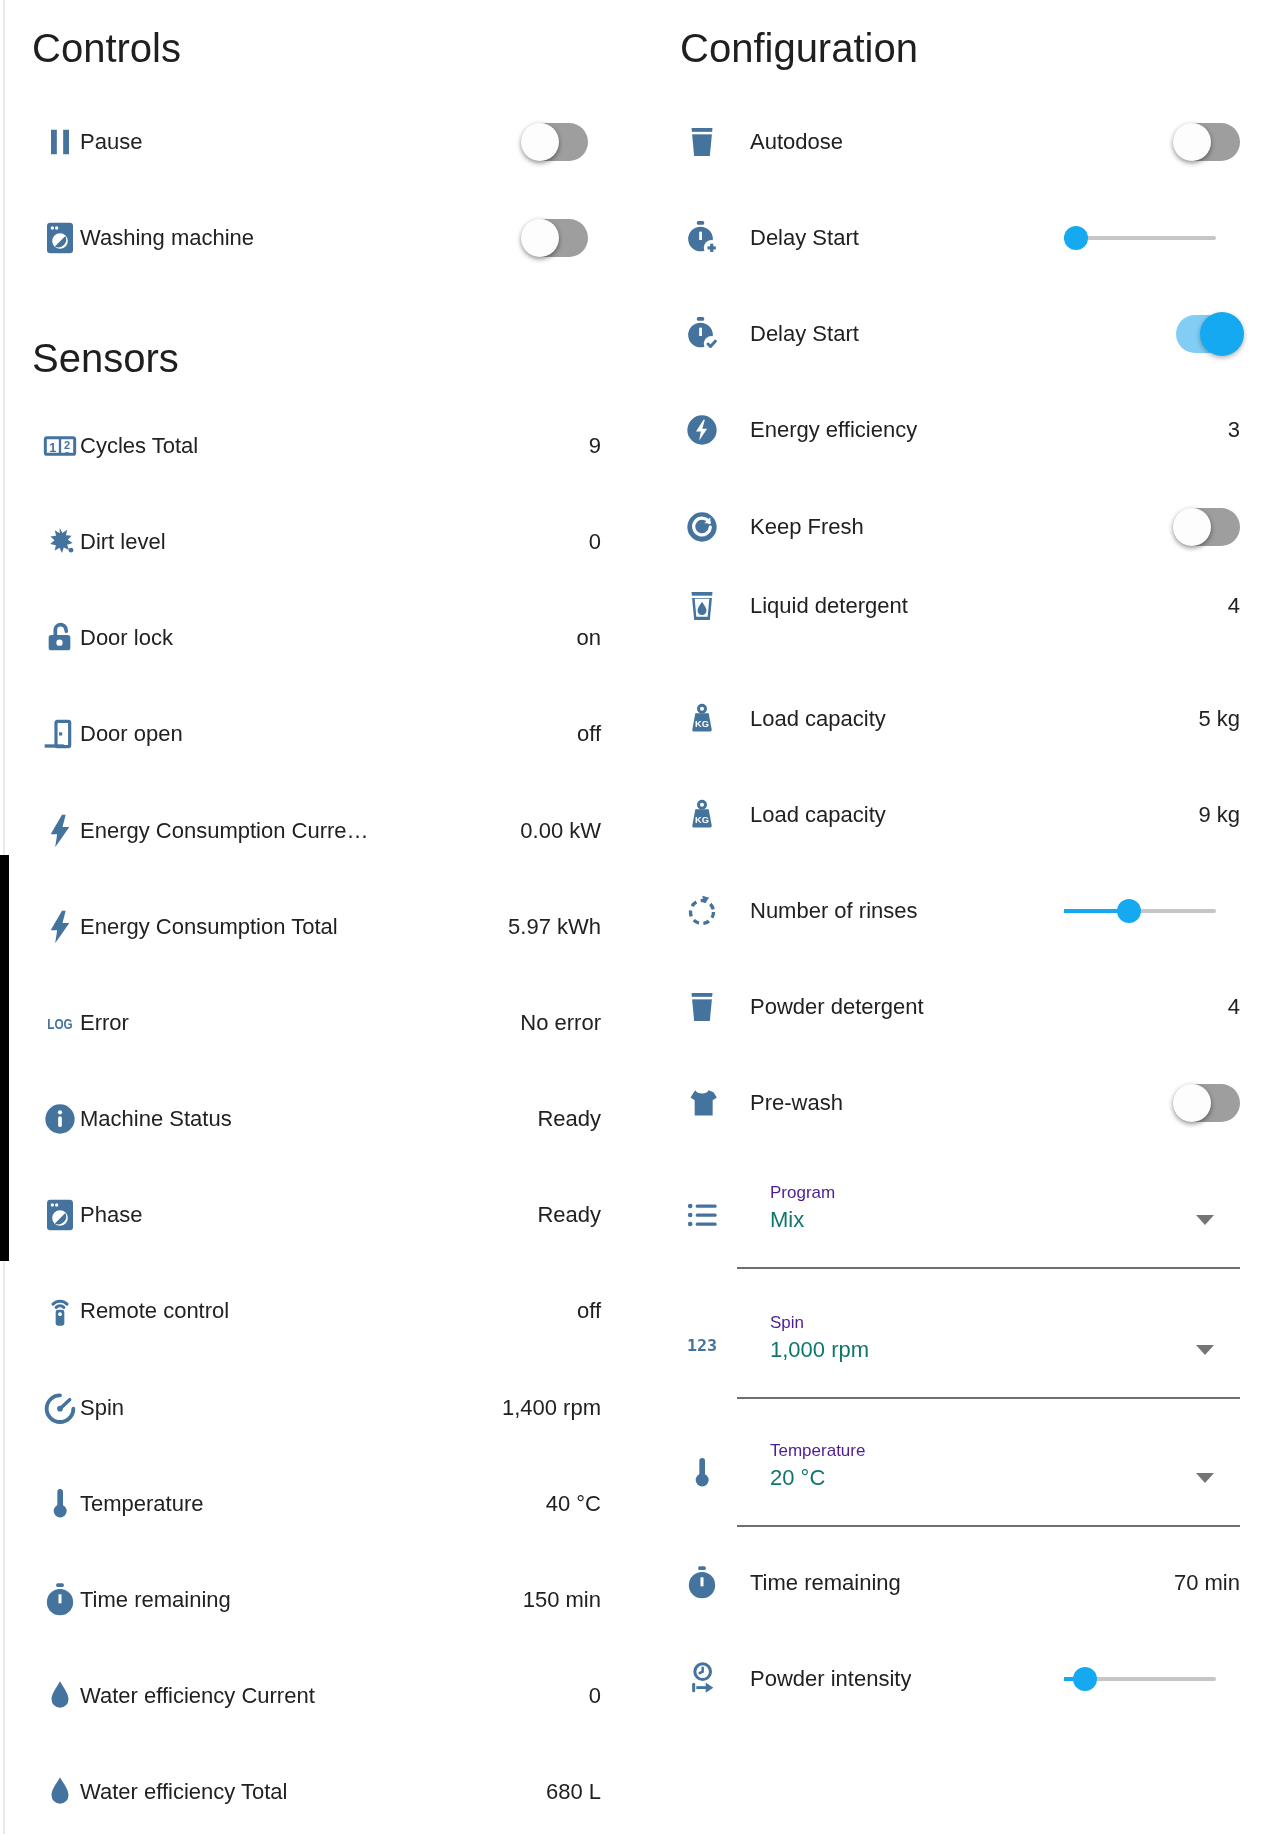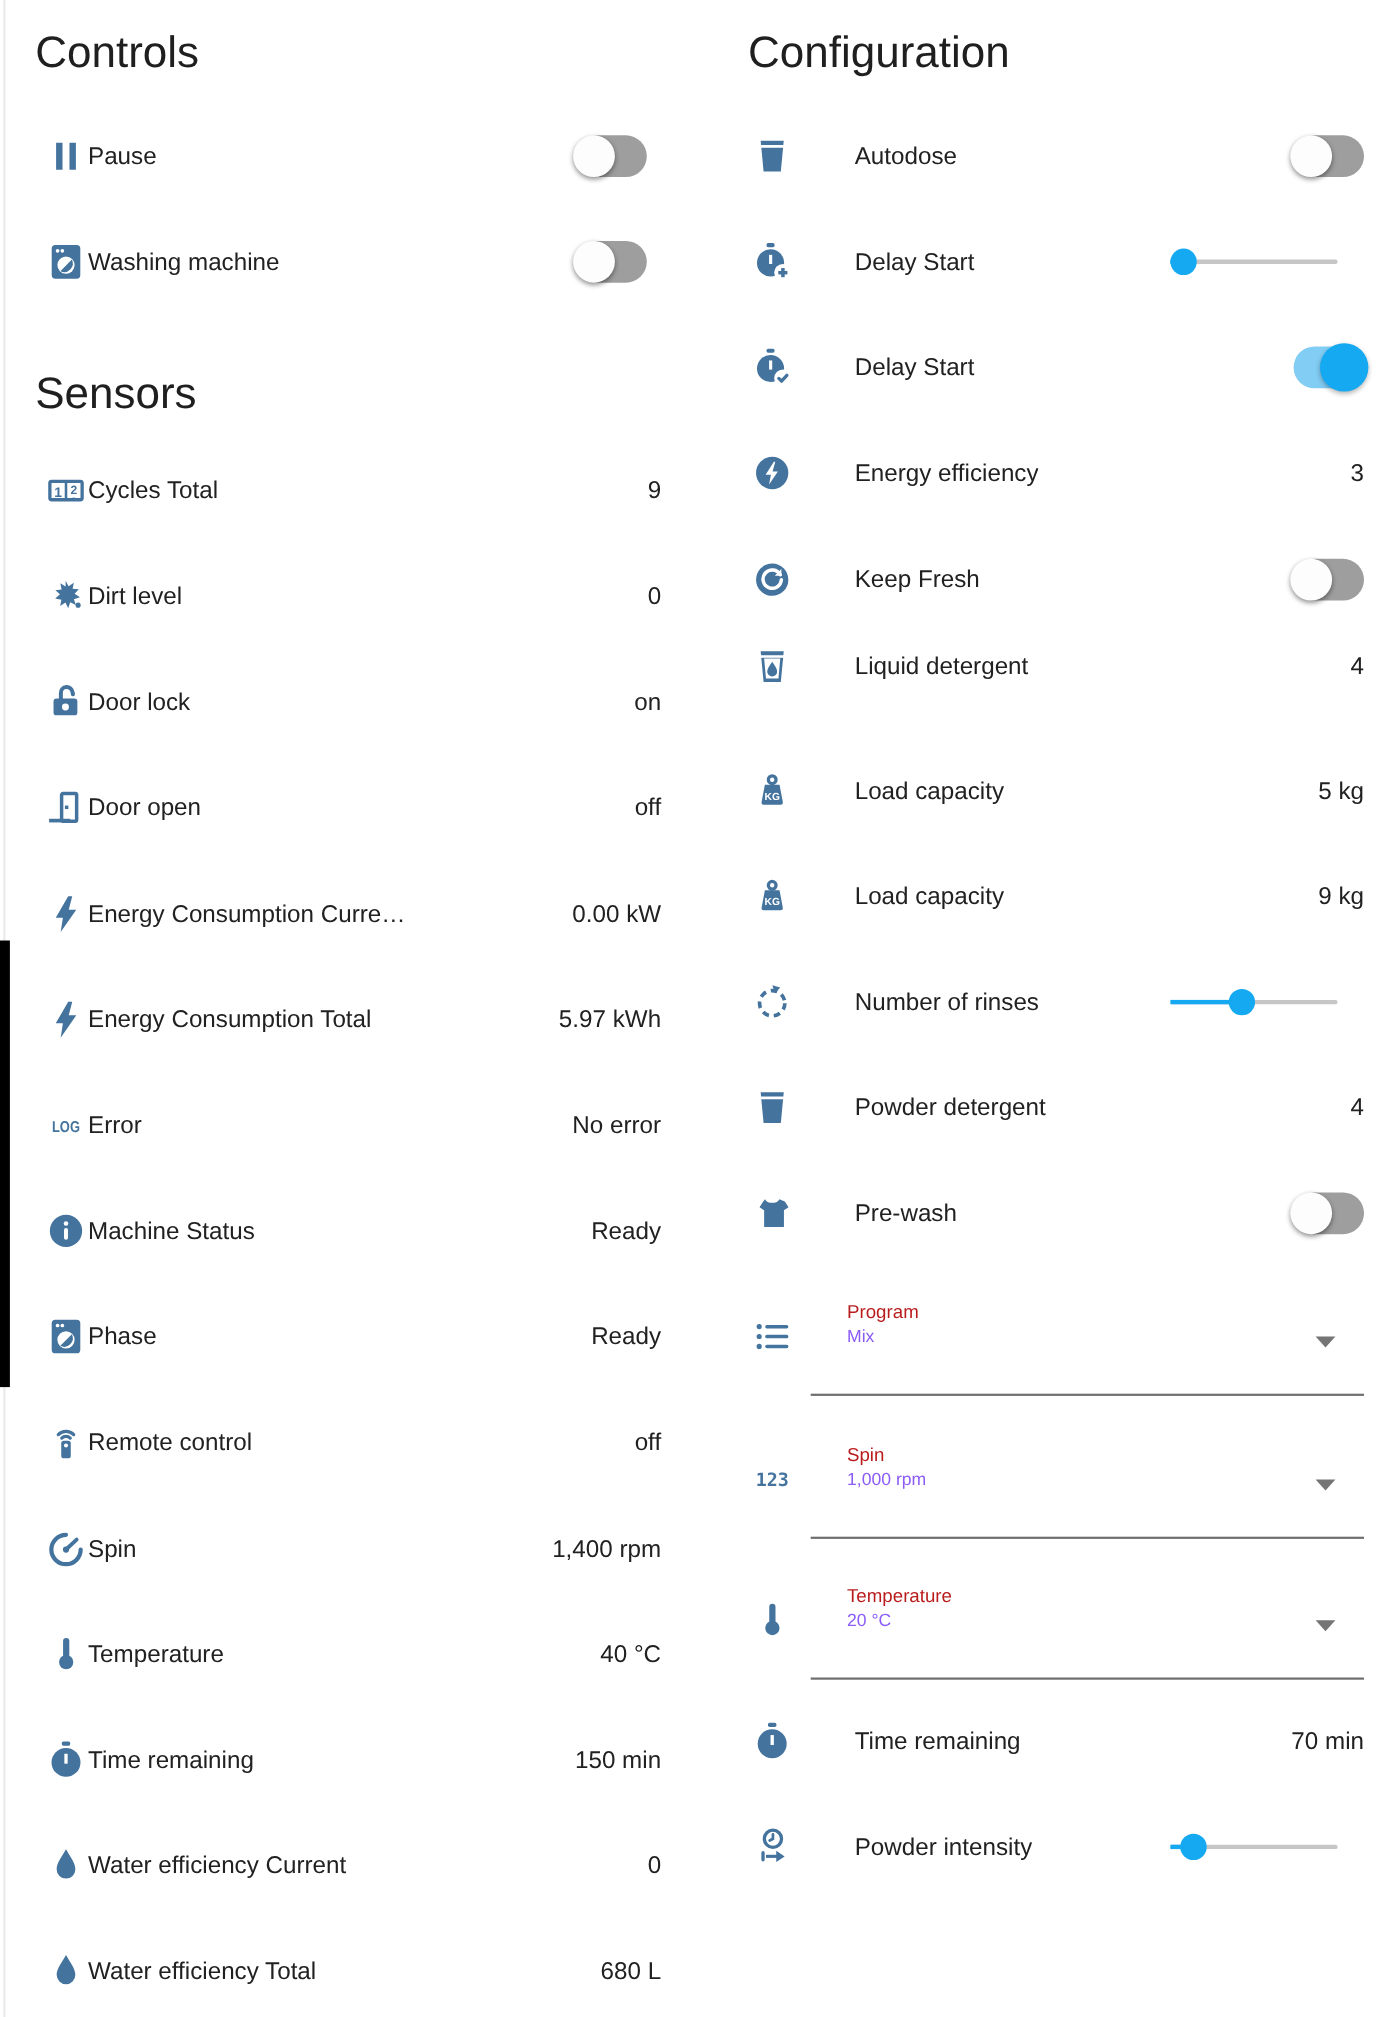--- a/index.html
+++ b/index.html
@@ -14,21 +14,21 @@
   .heading{position:absolute;font-size:40px;font-weight:400;color:#1f1f1f;white-space:nowrap}
   #controls-title{left:32px;top:26px}
   #sensors-title{left:32px;top:336px}
   #config-title{left:680px;top:26px}
 
   .row{position:absolute;height:96px;display:flex;align-items:center}
   .row.left{left:40px;width:561px}
   .row.right{left:682px;width:558px}
   .icon{width:40px;height:40px;flex:0 0 40px;fill:#44739e}
   .row.left .label{}
-  .row.right .label{margin-left:55px}
+  .row.right .label{margin-left:28px}
   .label{font-size:22px;color:#212121;white-space:nowrap;overflow:hidden;text-overflow:ellipsis}
   .value{margin-left:auto;font-size:22px;color:#212121;white-space:nowrap}
 
   
   .toggle{position:relative;width:64px;height:38px;margin-left:auto;flex:0 0 64px}
   .row.left .toggle{margin-right:13px}
   .t-track{position:absolute;left:0;top:0;width:64px;height:38px;border-radius:19px;background:#9e9e9e}
   .t-knob{position:absolute;left:-3px;top:0;width:38px;height:38px;border-radius:50%;
           background:#fdfdfd;box-shadow:0 2px 5px rgba(0,0,0,.45)}
   .toggle[data-state="on"] .t-track{background:#82cdf4}
@@ -38,22 +38,22 @@
   
   .slider{position:relative;width:152px;height:38px;margin-left:auto;margin-right:24px;flex:0 0 152px;--pct:0%}
   .s-track{position:absolute;left:0;right:0;top:17px;height:4px;border-radius:2px;background:#c6c6c6}
   .s-active{position:absolute;left:0;top:17px;height:4px;width:var(--pct);background:#15a9f2}
   .s-knob{position:absolute;top:7px;left:calc(var(--pct) - 12px);width:24px;height:24px;border-radius:50%;background:#15a9f2}
 
   
   .select-block{position:absolute;left:682px;width:558px;height:114px}
   .sel-icon{position:absolute;left:0;top:40px;width:40px;height:40px;fill:#44739e}
   .sel-field{position:absolute;left:55px;right:0;top:0;height:112px;border-bottom:2px solid #6e6e6e}
-  .sel-label{position:absolute;left:33px;top:28px;font-size:17px;color:#b91c1c}
-  .sel-value{position:absolute;left:33px;top:52px;font-size:16px;color:#8b5cf6;white-space:nowrap}
+  .sel-label{position:absolute;left:33px;top:28px;font-size:17px;color:#4c1d95}
+  .sel-value{position:absolute;left:33px;top:52px;font-size:22px;color:#0f766e;white-space:nowrap}
   .caret{position:absolute;right:26px;top:60px;width:0;height:0;
          border-left:9px solid transparent;border-right:9px solid transparent;border-top:10px solid #757575}
 </style>
 </head>
 <body>
 
 <svg width="0" height="0" style="position:absolute" aria-hidden="true">
   <defs>
     <symbol id="pause-icon" viewBox="0 0 24 24">
         <path d="M6.6 4.6h3.5v14.8H6.6zM13.9 4.6h3.5v14.8h-3.5z"></path>

